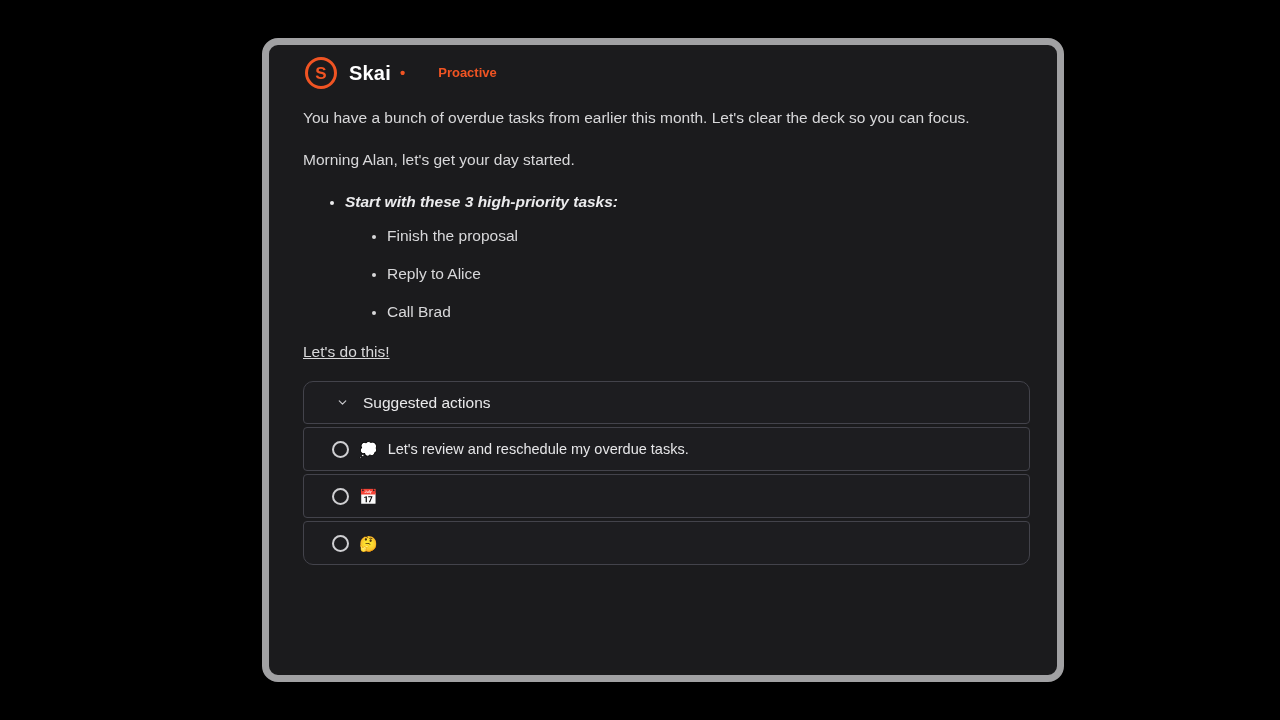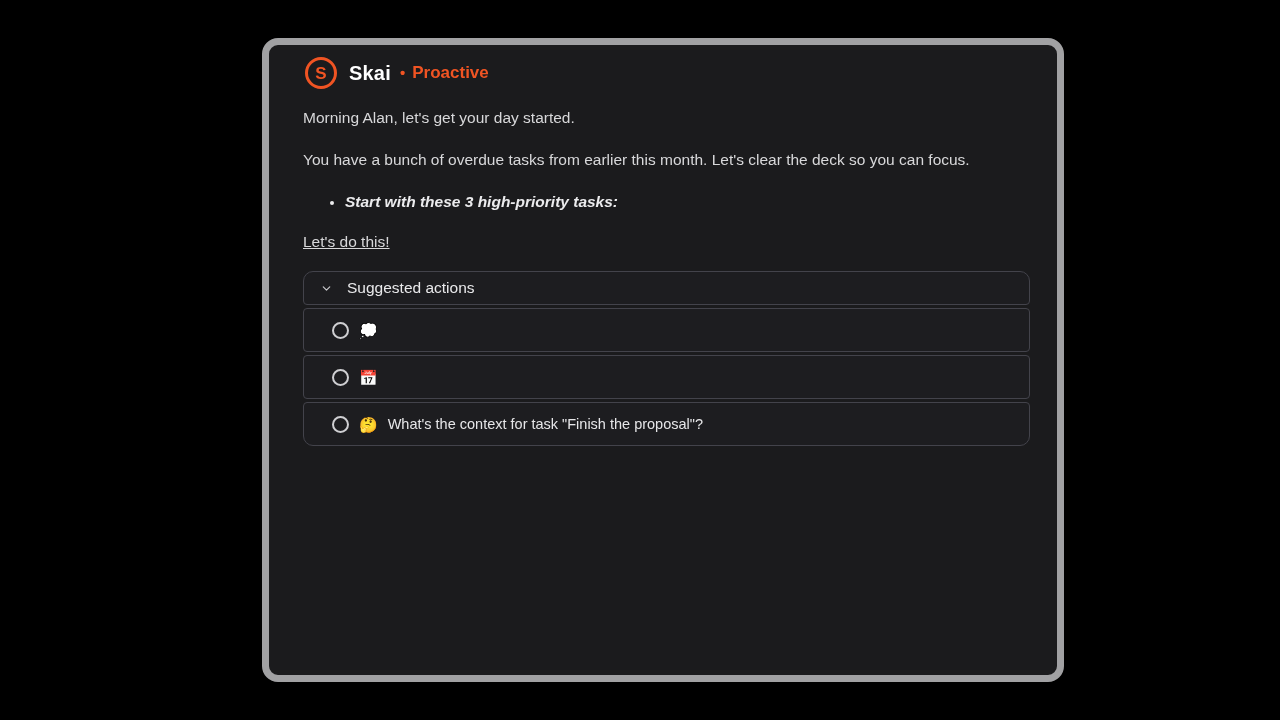--- a/index.html
+++ b/index.html
@@ -28,39 +28,39 @@
   .content{
     width:100%;height:100%;
     padding:10px 27px 14px 34px;
     font-size:15.5px;line-height:26px;
   }
   .app-header{display:flex;align-items:center;height:36px;margin-bottom:14px;}
   .logo{width:36px;height:36px;display:inline-flex;margin-right:10px;}
   .app-name{font-weight:700;font-size:20px;color:#ffffff;letter-spacing:.2px;}
   .accent{color:var(--accent);}
   .sep{margin:0 7px 0 9px;font-weight:700;font-size:15px;}
-  .mode{font-weight:700;font-size:17px;}
+  .mode{font-weight:700;font-size:13px;margin-left:26px;}
   p.msg{margin:0 0 16px;}
   ul.outer-list{margin:12px 0 14px;padding-left:42px;list-style:disc;}
   ul.outer-list > li::marker{color:var(--text-bold);font-size:14px;}
   .bold{font-weight:700;color:var(--text-bold);font-style:italic;}
   ul.inner-list{margin-top:8px;padding-left:42px;list-style:disc;}
   ul.inner-list li{margin-bottom:12px;color:var(--text);}
   ul.inner-list li::marker{color:var(--text);font-size:13px;}
   .closing{margin-bottom:28px;text-decoration:underline;}
   
   .panel{display:flex;flex-direction:column;gap:3px;}
   .panel-box{
     background:var(--panel-bg);
     border:1px solid var(--panel-border);
     border-radius:4px;
   }
   .panel-header{
-    height:34px;display:flex;align-items:center;
-    padding-left:16px;gap:14px;
+    height:43px;display:flex;align-items:center;
+    padding-left:32px;gap:14px;
     border-radius:10px 10px 4px 4px;
     cursor:pointer;
   }
   .panel-title{font-size:15.5px;font-weight:500;color:#e9e9eb;}
   .chev{display:inline-flex;}
   .action-row{
     height:44px;display:flex;align-items:center;
     padding-left:28px;gap:10px;
     cursor:pointer;
   }
@@ -85,57 +85,62 @@
           <svg width="36" height="36" viewBox="0 0 36 36">
             <circle cx="18" cy="18" r="14.5" fill="none" stroke="#f05423" stroke-width="3"></circle>
             <text x="18" y="24" text-anchor="middle" font-size="17" font-weight="800" fill="#f05423" font-family="Liberation Sans, sans-serif">S</text>
           </svg>
         </span>
         <span class="app-name">Skai</span>
         <span class="sep accent">•</span>
         <span class="mode accent">Proactive</span>
       </div>
 
+      <p class="msg">You have a bunch of overdue tasks from earlier this month. Let's clear the deck so you can focus.</p>
+
       <p class="msg">Morning Alan, let's get your day started.</p>
-
-      <p class="msg">You have a bunch of overdue tasks from earlier this month. Let's clear the deck so you can focus.</p>
 
       <ul class="outer-list">
         <li>
           <span class="bold">Start with these 3 high-priority tasks:</span>
+          <ul class="inner-list">
+            <li>Finish the proposal</li>
+            <li>Reply to Alice</li>
+            <li>Call Brad</li>
+          </ul>
         </li>
       </ul>
 
 
       <p class="msg closing">Let's do this!</p>
 
       <div class="panel">
 
         <div class="panel-box panel-header">
           <span class="chev">
             <svg width="13" height="13" viewBox="0 0 24 24" fill="none" stroke="#c9c9cc" stroke-width="2.2" stroke-linecap="round" stroke-linejoin="round">
               <polyline points="6 9 12 15 18 9"></polyline>
             </svg>
           </span>
           <span class="panel-title">Suggested actions</span>
         </div>
 
         <div class="panel-box action-row">
           <span class="radio"></span>
           <span class="emoji">💭</span>
+          <span class="action-label">Let's review and reschedule my overdue tasks.</span>
         </div>
 
         <div class="panel-box action-row">
           <span class="radio"></span>
           <span class="emoji">📅</span>
         </div>
 
         <div class="panel-box action-row">
           <span class="radio"></span>
           <span class="emoji">🤔</span>
-          <span class="action-label">What's the context for task "Finish the proposal"?</span>
         </div>
 
       </div>
 
     </div>
   </div>
 </div>
 
 </body></html>

